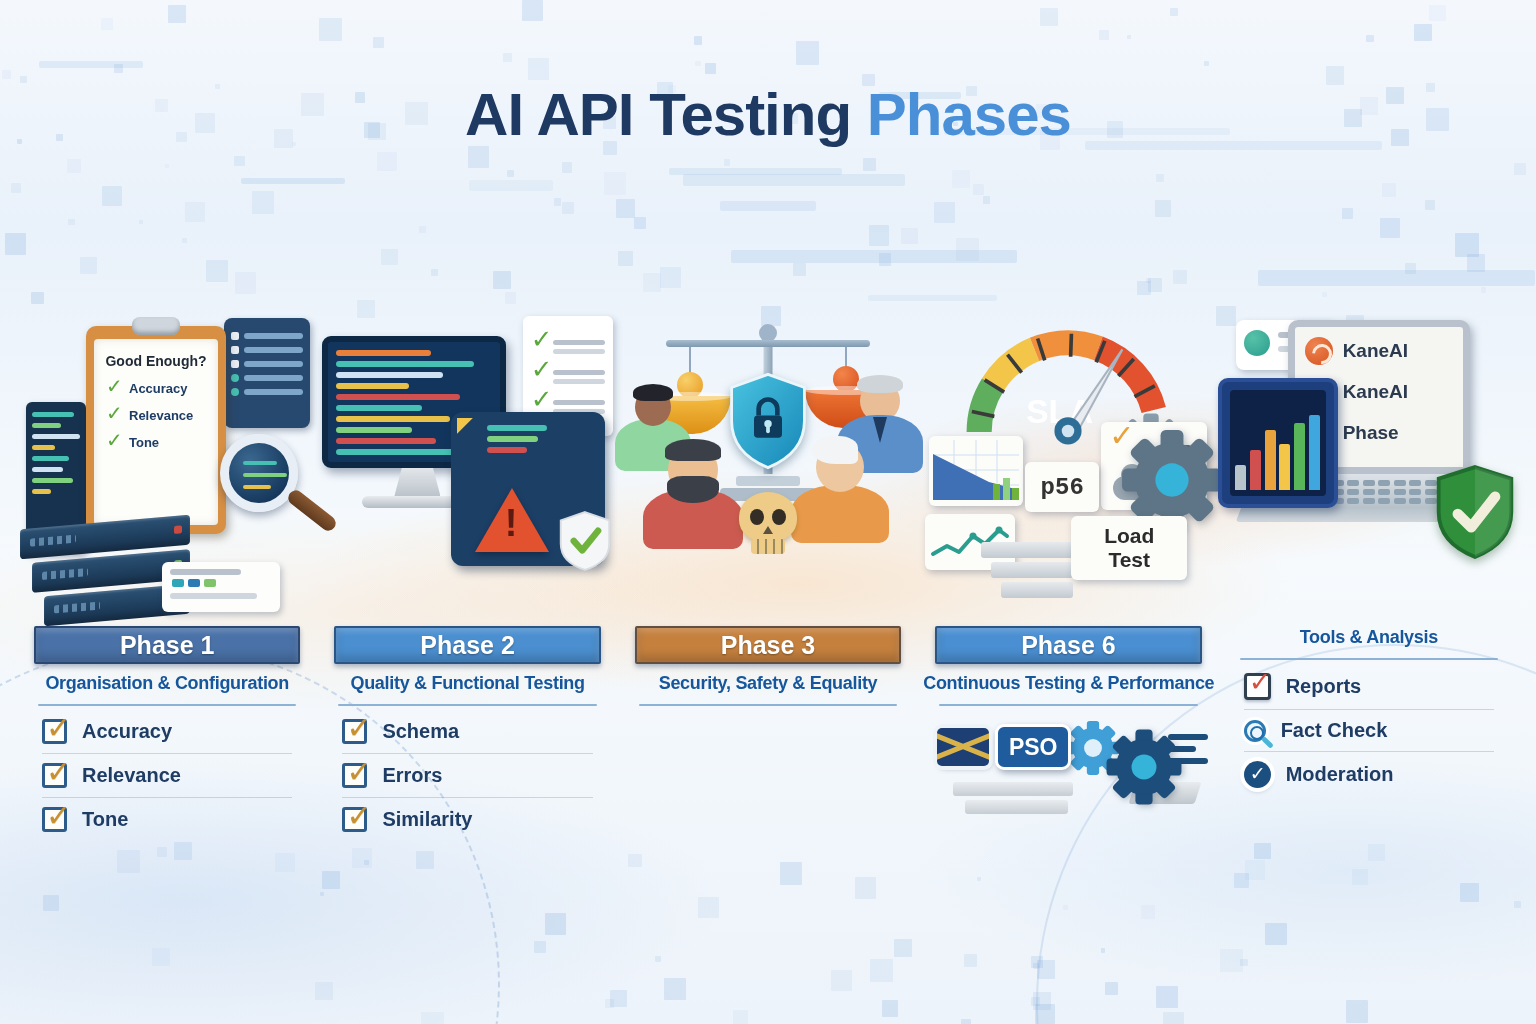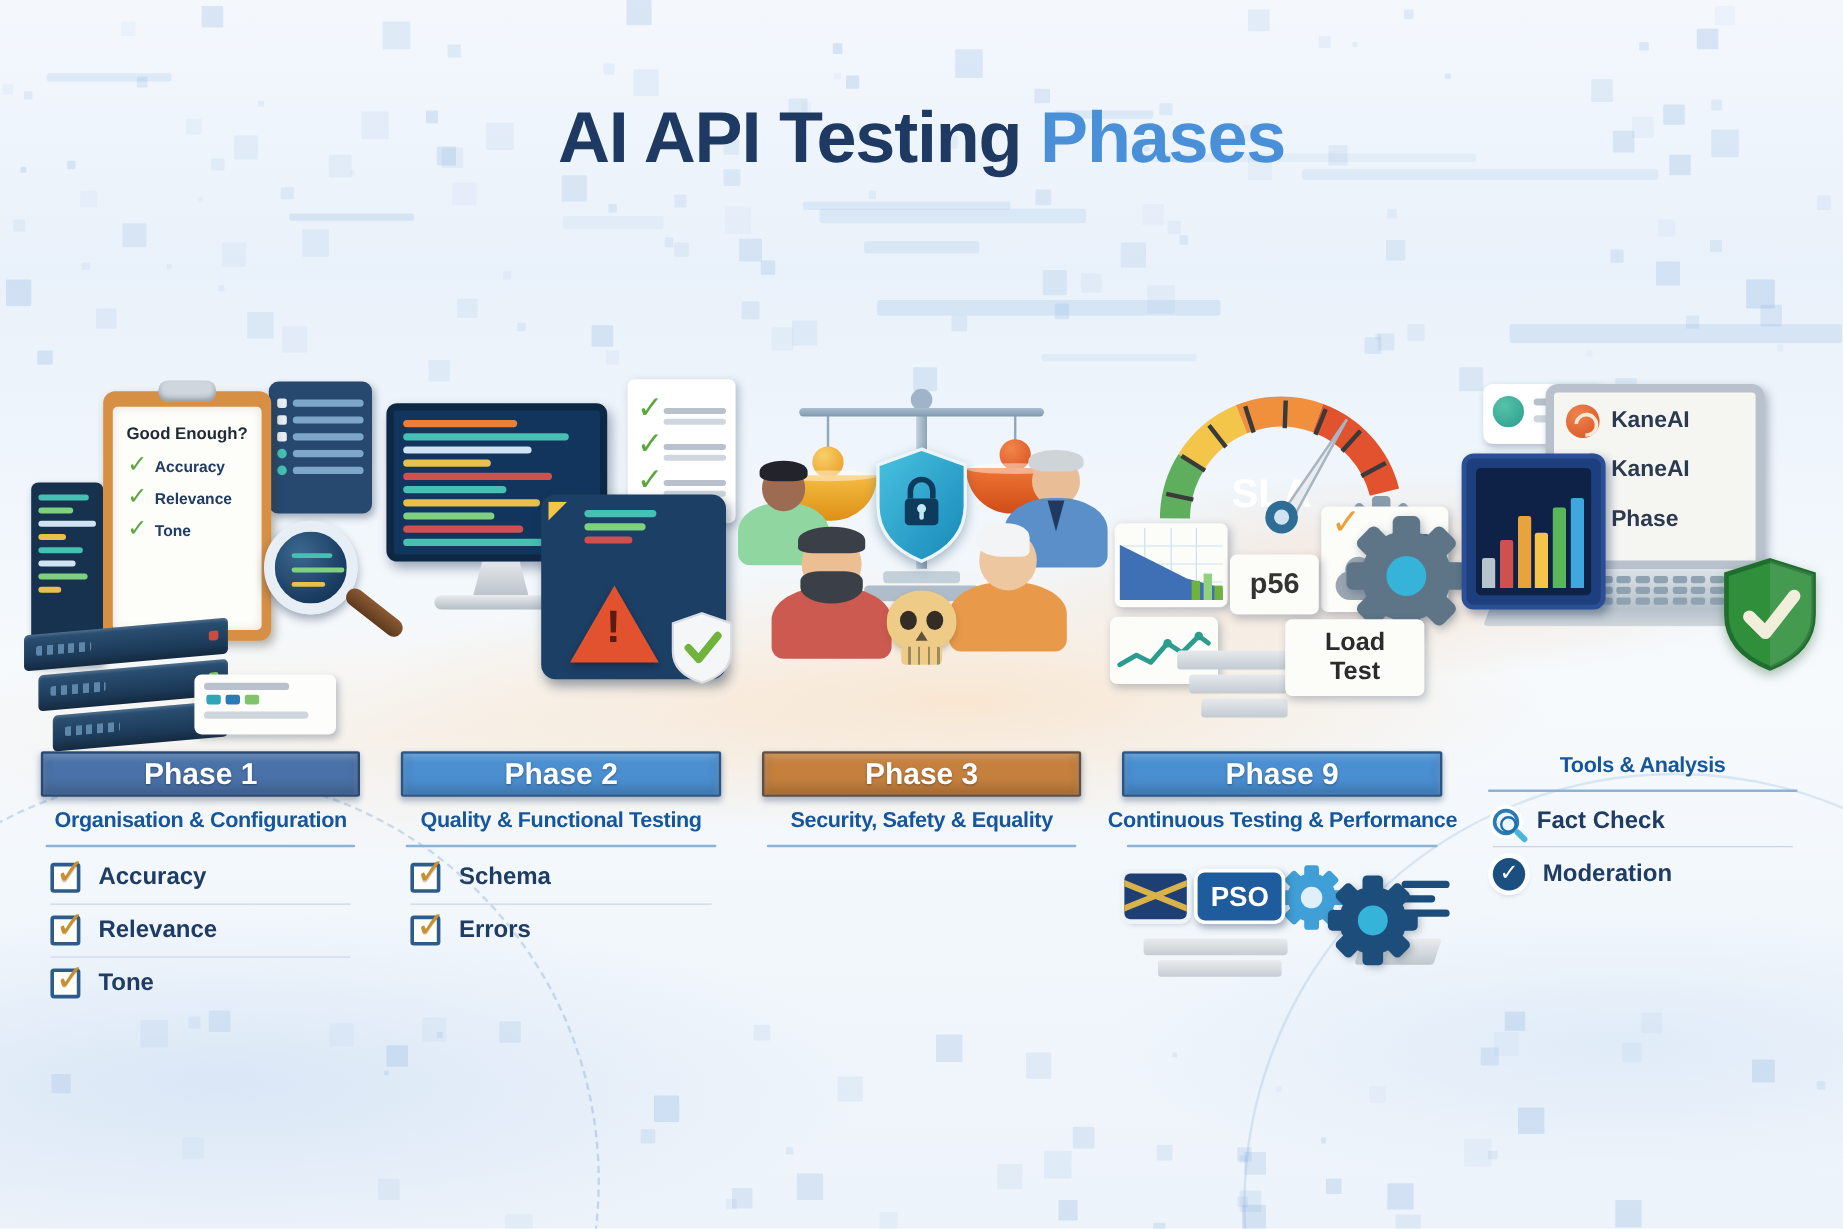--- a/index.html
+++ b/index.html
@@ -191,21 +191,21 @@
     width:0; height:0; border-left:5px solid transparent; border-right:5px solid transparent; border-bottom:8px solid #5c513d; }
   .i3-skull .jaw { position:absolute; left:50%; transform:translateX(-50%); bottom:-12px; width:34px; height:15px;
     background:repeating-linear-gradient(90deg,#eecb86 0 6px,#9a8a60 6px 8px); border-radius:4px; }
 
   
   .i4-gauge { position:absolute; left:50%; transform:translateX(-50%); top:6px; z-index:2; }
   .p4card { position:absolute; background:#fcfcf9; border-radius:6px; box-shadow:2px 3px 7px rgba(50,70,100,0.3); }
   .i4-area { left:6px; top:120px; width:94px; height:70px; padding:4px; }
   .i4-line { left:2px; top:198px; width:90px; height:56px; padding:4px; }
   .i4-p56 { left:102px; top:146px; width:74px; height:50px; display:flex; align-items:center; justify-content:center;
-    font-size:24px; font-weight:bold; color:#333; z-index:3; }
+    font-size:24px; font-weight:bold; color:#333; z-index:3;font-family:Liberation Mono, monospace; }
   .i4-load { left:148px; top:200px; width:116px; height:64px; display:flex; align-items:center; justify-content:center;
     text-align:center; font-size:21px; font-weight:bold; color:#2b2b2b; line-height:1.15; z-index:4; padding:0 14px; }
   .i4-cloud { left:178px; top:106px; width:106px; height:88px; padding:6px 8px; z-index:2; }
   .i4-cloud::before { content:'\2713'; position:absolute; left:8px; top:-4px; font-size:30px; font-weight:800; color:#e8a13c; }
   .i4-cloud .cl { position:absolute; left:12px; bottom:10px; width:56px; height:24px; background:#9aa7b2; border-radius:14px; }
   .i4-cloud .cl::before { content:''; position:absolute; left:8px; top:-12px; width:22px; height:22px; border-radius:50%; background:#9aa7b2; }
   .i4-cloud .cl::after { content:''; position:absolute; left:26px; top:-8px; width:18px; height:18px; border-radius:50%; background:#9aa7b2; }
   .i4-cloud .ln { position:absolute; right:10px; width:26px; background:#5c6a76; height:5px; }
   .i4-gear { position:absolute; right:-10px; top:112px; z-index:3; filter:drop-shadow(2px 3px 4px rgba(40,60,80,0.35)); }
   .i4-gear2 { position:absolute; right:28px; top:96px; z-index:1; opacity:0.9; }
@@ -605,20 +605,24 @@
       <div class="divider"></div>
       <div class="items">
         <div class="item">
             <span class="ic icon-checkbox"></span>
             <span class="item-label">Schema</span>
           </div>
         <div class="item">
             <span class="ic icon-checkbox"></span>
             <span class="item-label">Errors</span>
           </div>
+        <div class="item">
+            <span class="ic icon-checkbox"></span>
+            <span class="item-label">Similarity</span>
+          </div>
       </div>
     </div>
 
     <div class="phase-col">
       <div class="illu">
         <div class="i3-knob"></div>
         <div class="i3-beam"></div>
         <div class="i3-post"></div>
         <div class="str l"></div>
         <div class="str r"></div>
@@ -747,21 +751,21 @@
               <rect x="39" y="2" width="22" height="20" rx="5" fill="#5d7587" transform="rotate(90 50 50)"></rect>
               <rect x="39" y="2" width="22" height="20" rx="5" fill="#5d7587" transform="rotate(135 50 50)"></rect>
               <rect x="39" y="2" width="22" height="20" rx="5" fill="#5d7587" transform="rotate(180 50 50)"></rect>
               <rect x="39" y="2" width="22" height="20" rx="5" fill="#5d7587" transform="rotate(225 50 50)"></rect>
               <rect x="39" y="2" width="22" height="20" rx="5" fill="#5d7587" transform="rotate(270 50 50)"></rect>
               <rect x="39" y="2" width="22" height="20" rx="5" fill="#5d7587" transform="rotate(315 50 50)"></rect>
               <circle cx="50" cy="50" r="36" fill="#5d7587"></circle>
               <circle cx="50" cy="50" r="16" fill="#36b3d9"></circle>
             </svg></div>
       </div>
-      <div class="banner" style="background-color: rgb(74, 143, 210);">Phase 9</div>
+      <div class="banner" style="background-color: rgb(74, 143, 210);">Phase 6</div>
       <div class="subtitle">Continuous Testing &amp; Performance</div>
       <div class="divider"></div>
       <div class="perf-strip">
         <div class="p4s-chart"></div>
         <div class="p4s-pso">PSO</div>
         <div class="p4s-gear1 gear"><svg width="56" height="56" viewBox="0 0 100 100">
               <rect x="39" y="2" width="22" height="20" rx="5" fill="#3f9fd6" transform="rotate(0 50 50)"></rect>
               <rect x="39" y="2" width="22" height="20" rx="5" fill="#3f9fd6" transform="rotate(45 50 50)"></rect>
               <rect x="39" y="2" width="22" height="20" rx="5" fill="#3f9fd6" transform="rotate(90 50 50)"></rect>
               <rect x="39" y="2" width="22" height="20" rx="5" fill="#3f9fd6" transform="rotate(135 50 50)"></rect>
@@ -875,20 +879,24 @@
             <path d="M45 3 L83 15 V50 Q83 82 45 97 Q7 82 7 50 V15 Z" fill="#2f8f3a" stroke="#1f6e2e" stroke-width="4"></path>
             <path d="M45 3 L83 15 V50 Q83 82 45 97 Z" fill="rgba(255,255,255,0.10)"></path>
             <path d="M27 52 L41 66 L66 34" fill="none" stroke="#f1eedb" stroke-width="11" stroke-linecap="round" stroke-linejoin="round"></path>
           </svg>
         </div>
       </div>
       <div class="subtitle">Tools &amp; Analysis</div>
       <div class="divider"></div>
       <div class="items">
         <div class="item">
+            <span class="ic icon-report"></span>
+            <span class="item-label">Reports</span>
+          </div>
+        <div class="item">
             <span class="ic icon-magnifier"></span>
             <span class="item-label">Fact Check</span>
           </div>
         <div class="item">
             <span class="ic icon-circle-check"></span>
             <span class="item-label">Moderation</span>
           </div>
       </div>
     </div>
 

